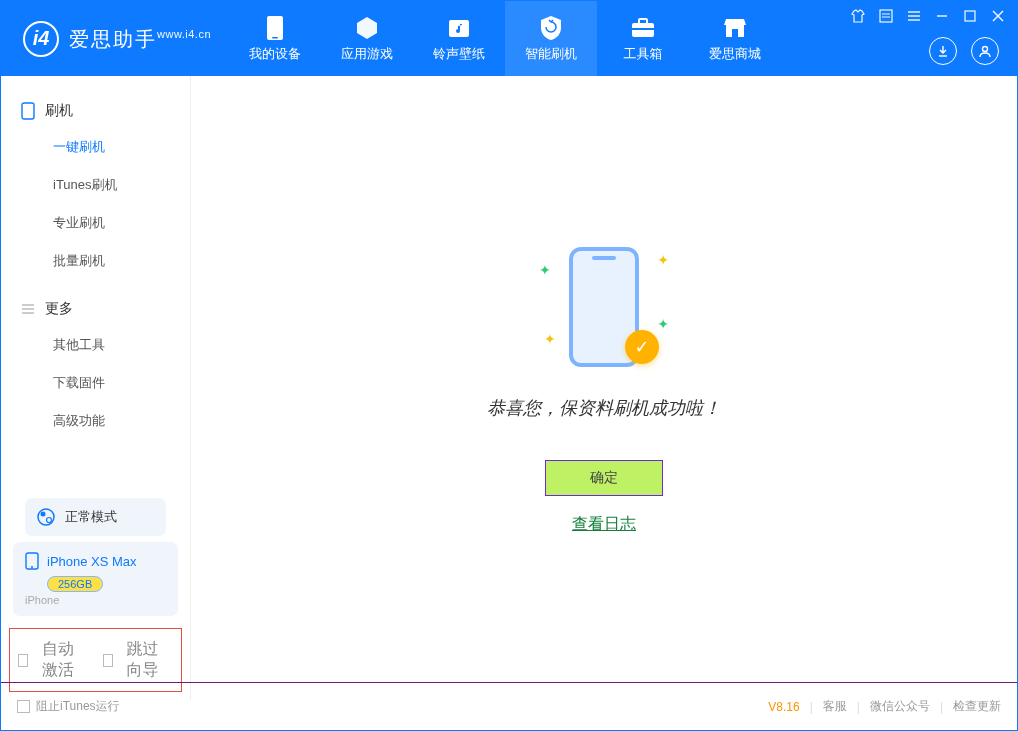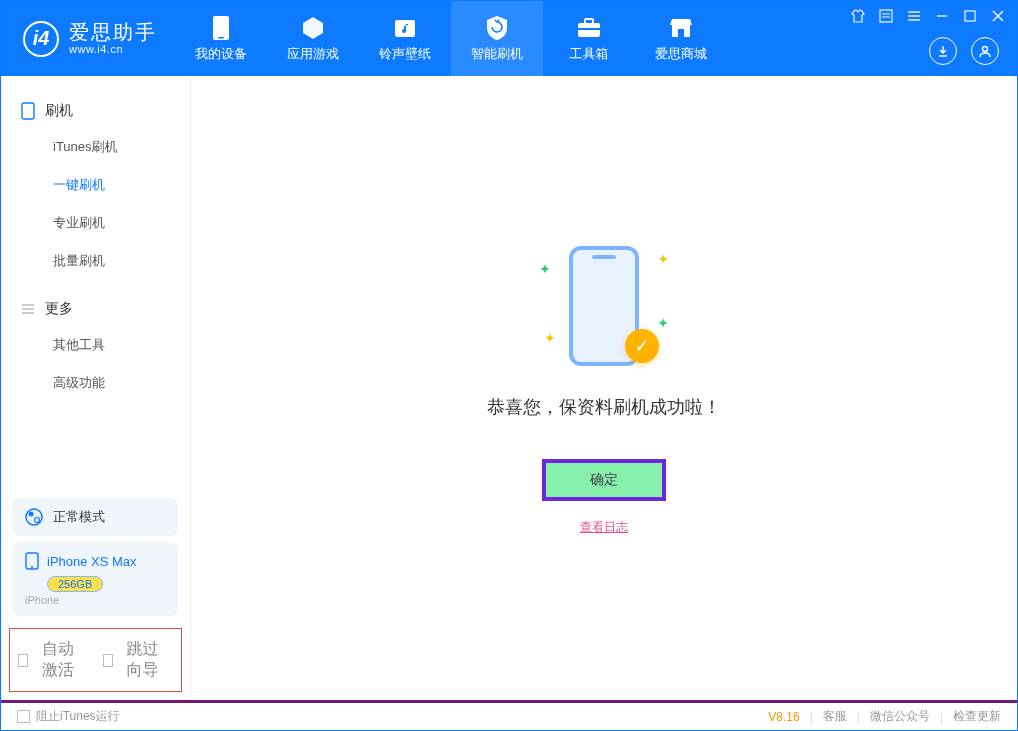--- a/index.html
+++ b/index.html
@@ -1,58 +1,58 @@
 <!DOCTYPE html>
 <html><head>
 <meta charset="utf-8">
 <style>
 * { margin: 0; padding: 0; box-sizing: border-box; font-family: "Microsoft YaHei", "PingFang SC", sans-serif; }
 body { background: #fff; width: 1018px; height: 731px; overflow: hidden; position: relative; border: 1px solid #0a7aff; }
 .header { background: linear-gradient(180deg, #0d7aff 0%, #0d7aff 100%); height: 75px; display: flex; align-items: stretch; color: #fff; }
 .logo-area { display: flex; align-items: center; padding: 0 18px 0 22px; }
 .logo-circle { width: 36px; height: 36px; border: 2.5px solid #fff; border-radius: 50%; display: flex; align-items: center; justify-content: center; font-size: 20px; font-weight: bold; font-style: italic; margin-right: 10px; }
-.logo-text { display: flex; flex-direction: column; line-height: 1.1; }
+.logo-text { display: flex; flex-direction: row; line-height: 1.1; }
 .logo-title { font-size: 20px; font-weight: 500; letter-spacing: 2px; }
 .logo-sub { font-size: 11px; opacity: .95; letter-spacing: .5px; }
 .tabs { display: flex; flex: 1; }
 .tab { width: 92px; display: flex; flex-direction: column; align-items: center; justify-content: center; gap: 4px; font-size: 13px; cursor: pointer; position: relative; }
 .tab.active { background: rgba(255,255,255,.12); }
 .tab .icon-wrap { height: 26px; display: flex; align-items: center; justify-content: center; }
 .header-ctrl { position: absolute; top: 8px; right: 12px; display: flex; gap: 14px; align-items: center; }
 .header-ctrl .ctrl { width: 14px; height: 14px; cursor: pointer; opacity: .95; }
 .header-user { position: absolute; right: 18px; top: 36px; display: flex; gap: 14px; }
 .round { width: 28px; height: 28px; border: 1.5px solid #fff; border-radius: 50%; display: flex; align-items: center; justify-content: center; cursor: pointer; }
 .body { display: flex; height: calc(100% - 75px - 30px); }
 .sidebar { width: 190px; border-right: 1px solid #eee; padding: 18px 0 0 0; display: flex; flex-direction: column; }
 .side-section { margin-bottom: 12px; }
 .side-head { display: flex; align-items: center; gap: 10px; padding: 8px 20px; font-size: 14px; color: #333; font-weight: 500; }
 .side-item { padding: 10px 20px 10px 52px; font-size: 13px; color: #555; cursor: pointer; }
 .side-item.active { color: #0d7aff; }
 .side-bottom { margin-top: auto; }
-.mode-card { margin: 6px 12px; background: #f0f4fb; border-radius: 7px; padding: 10px 12px; display: flex; align-items: center; gap: 10px; font-size: 13px; color: #333; }
+.mode-card { margin: 6px 24px; background: #f0f4fb; border-radius: 7px; padding: 10px 12px; display: flex; align-items: center; gap: 10px; font-size: 13px; color: #333; }
 .device-card { margin: 6px 12px 12px 12px; background: #f0f4fb; border-radius: 7px; padding: 10px 12px; font-size: 13px; }
 .device-name { color: #0d7aff; font-weight: 500; display: flex; align-items: center; gap: 8px; }
 .device-cap { display: inline-block; margin: 6px 0 2px 22px; padding: 1px 10px; border: 1px solid #7fb9ff; border-radius: 10px; font-size: 11px; color: #0d7aff; background: #fde047; }
 .device-type { color: #aaa; font-size: 11px; }
 .check-row { border: 1.5px solid #e74c3c; margin: 4px 8px 8px 8px; padding: 10px 8px; display: flex; gap: 14px; align-items: center; font-size: 16px; color: #888; }
 .chk { width: 13px; height: 13px; border: 1px solid #bbb; background: #fff; display: inline-block; cursor: pointer; }
 .main { flex: 1; display: flex; flex-direction: column; align-items: center; justify-content: center; }
 .phone-img { position: relative; width: 130px; height: 130px; margin-bottom: 24px; }
 .phone-body { position: absolute; left: 30px; top: 5px; width: 70px; height: 120px; border: 4px solid #7eb4ff; border-radius: 12px; background: #e8f2ff; }
 .phone-body::before { content: ""; position: absolute; top: 5px; left: 50%; transform: translateX(-50%); width: 24px; height: 4px; background: #7eb4ff; border-radius: 2px; }
 .phone-badge { position: absolute; right: 10px; bottom: 8px; width: 34px; height: 34px; background: #ffb300; border-radius: 50%; display: flex; align-items: center; justify-content: center; color: #fff; font-size: 18px; box-shadow: 0 2px 6px rgba(255,179,0,.4); }
 .spark { position: absolute; font-size: 14px; }
 .spark.tl { left: 0; top: 20px; color: #2ecc71; }
 .spark.tr { right: 0; top: 10px; color: #f1c40f; }
 .spark.bl { left: 5px; bottom: 25px; color: #f1c40f; }
 .spark.br { right: 0; bottom: 40px; color: #2ecc71; }
-.success-text { font-size: 18px; color: #333; margin-bottom: 40px; }
-.ok-btn { padding: 8px 44px; border: 4px solid #6d28d9; background: #86efac; font-size: 14px; color: #444; cursor: pointer; margin-bottom: 18px; }
-.log-link { font-size: 12px; color: #ec4899; text-decoration: underline; cursor: pointer; }
-.footer { position: absolute; bottom: 0; left: 0; right: 0; height: 30px; border-top: 3px solid #701a75; display: flex; align-items: center; padding: 0 16px; font-size: 12px; color: #999; }
+.success-text { font-size: 18px; color: #333; margin-bottom: 40px; font-style: italic; }
+.ok-btn { padding: 8px 44px; border: 1px solid #6d28d9; background: #bef264; font-size: 14px; color: #444; cursor: pointer; margin-bottom: 18px; }
+.log-link { font-size: 16px; color: #15803d; text-decoration: underline; cursor: pointer; }
+.footer { position: absolute; bottom: 0; left: 0; right: 0; height: 48px; border-top: 1px solid #701a75; display: flex; align-items: center; padding: 0 16px; font-size: 12px; color: #999; }
 .footer-left { display: flex; align-items: center; gap: 6px; }
 .footer-right { margin-left: auto; display: flex; align-items: center; gap: 10px; }
 .footer-link { color: #999; cursor: pointer; }
 .sep { color: #ddd; }
 .version { color: #ff9500; }
 svg { display: block; }
 </style>
 </head>
 <body>
 
@@ -164,35 +164,36 @@
 
 <div class="body">
   <div class="sidebar">
     <div class="side-section">
       <div class="side-head">
         <svg width="14" height="18" viewBox="0 0 14 18">
             <rect x="1" y="1" width="12" height="16" rx="2" fill="none" stroke="#0d7aff" stroke-width="1.4"></rect>
           </svg>
         <span>刷机</span>
       </div>
+      <div class="side-item active">一键刷机</div>
       <div class="side-item">iTunes刷机</div>
-      <div class="side-item active">一键刷机</div>
       <div class="side-item">专业刷机</div>
       <div class="side-item">批量刷机</div>
     </div>
     <div class="side-section">
       <div class="side-head">
         <svg width="14" height="14" viewBox="0 0 14 14">
             <line x1="1" y1="3" x2="13" y2="3" stroke="#bbb" stroke-width="1.5"></line>
             <line x1="1" y1="7" x2="13" y2="7" stroke="#bbb" stroke-width="1.5"></line>
             <line x1="1" y1="11" x2="13" y2="11" stroke="#bbb" stroke-width="1.5"></line>
           </svg>
         <span>更多</span>
       </div>
       <div class="side-item">其他工具</div>
+      <div class="side-item">下载固件</div>
       <div class="side-item">高级功能</div>
     </div>
 
     <div class="side-bottom">
       <div class="mode-card">
         <svg width="18" height="18" viewBox="0 0 18 18">
             <circle cx="9" cy="9" r="8" fill="none" stroke="#0d7aff" stroke-width="1.5"></circle>
             <circle cx="6" cy="6" r="2.5" fill="#0d7aff"></circle>
             <circle cx="12" cy="12" r="2.5" fill="none" stroke="#0d7aff" stroke-width="1.2"></circle>
           </svg>

